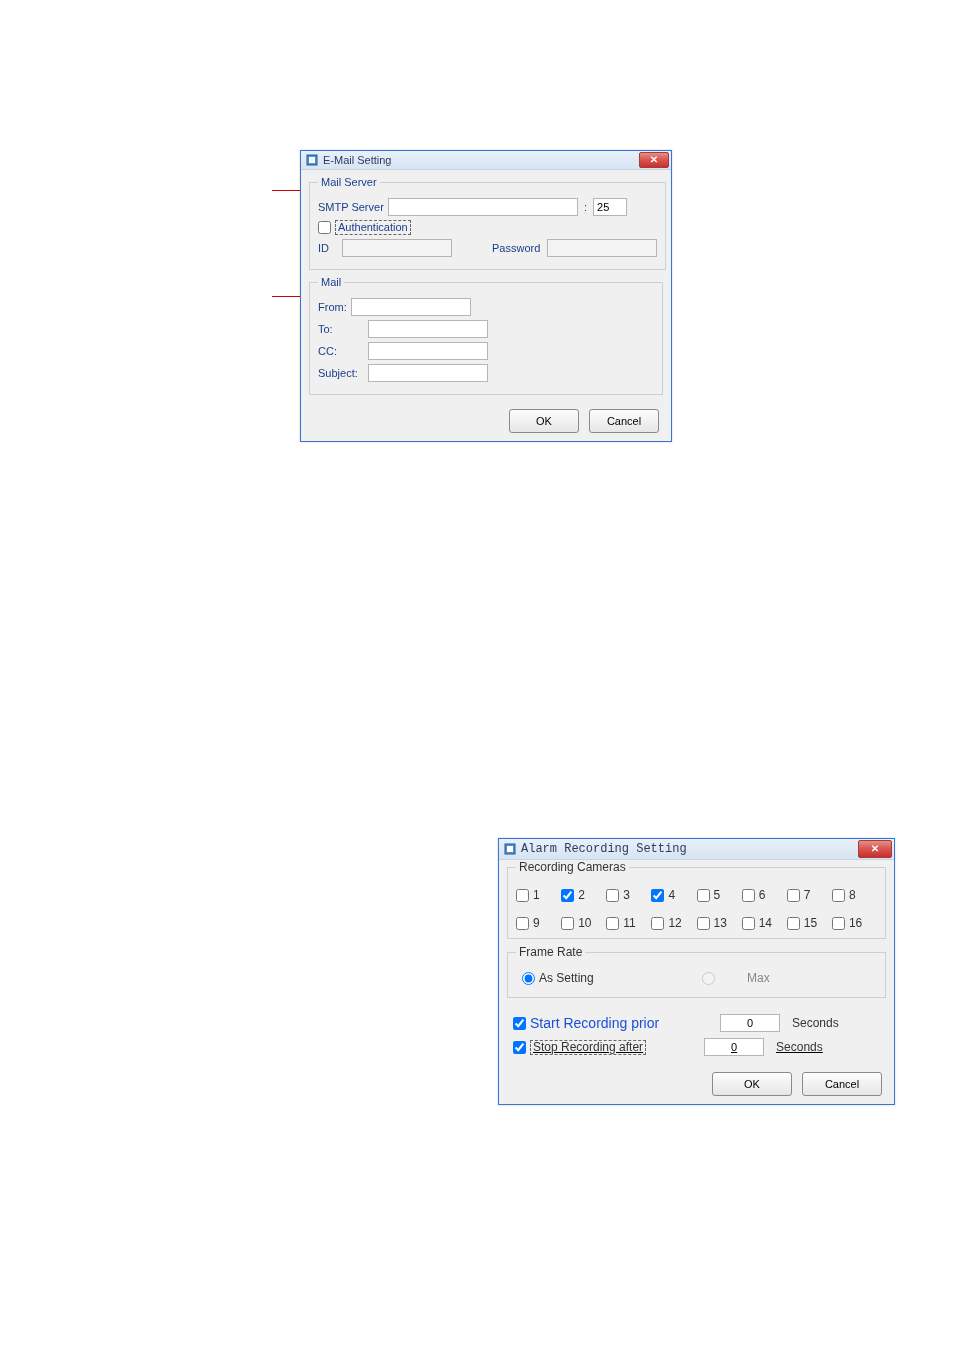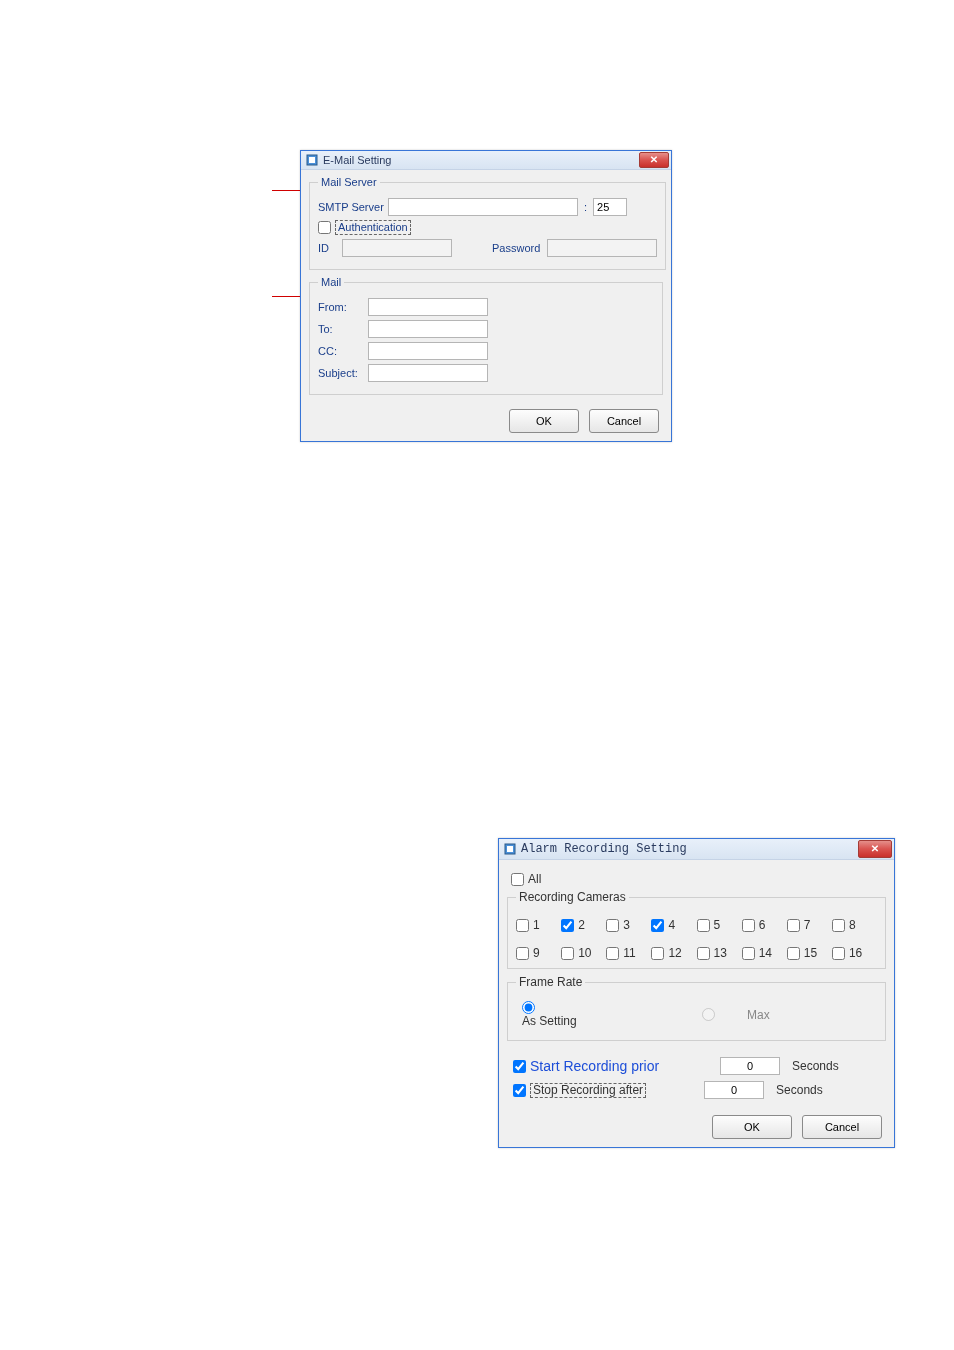--- a/index.html
+++ b/index.html
@@ -214,21 +214,21 @@
       <input type="password" class="textbox disabled" style="width: 110px;" disabled="" value="">
     </div>
   </fieldset>
 
   <fieldset class="groupbox">
     <legend>Mail</legend>
 
     <div style="display:flex;">
       <div style="flex:0 0 185px;">
         <div class="row">
-          <span class="lbl" style="width:50px;">From:</span>
+          <span class="lbl" style="width:33px;">From:</span>
           <input class="textbox" style="width: 120px;" value="">
         </div>
         <div class="row">
           <span class="lbl" style="width:50px;">To:</span>
           <input class="textbox" style="width: 120px;" value="">
         </div>
         <div class="row">
           <span class="lbl" style="width:50px;">CC:</span>
           <input class="textbox" style="width: 120px;" value="">
         </div>
@@ -254,26 +254,20 @@
           <rect x="1" y="1" width="10" height="10" fill="#4a90d9" stroke="#2b5a8a"></rect>
           <rect x="3" y="3" width="6" height="6" fill="#fff"></rect>
         </svg>
     </span>
     <span style="font-size:12px;font-family:Liberation Mono, monospace;">Alarm Recording Setting</span>
     <div class="close-btn" style="height:16px; width:32px;">
       <span>✕</span>
     </div>
   </div>
 
-  <div style="padding:8px 12px 0 12px;">
-    <div class="row">
-      <input type="checkbox" style="">
-      <span style="font-size:12px; color:#333;">All</span>
-    </div>
-  </div>
 
   <fieldset class="groupbox" style="margin-top:0;">
     <legend style="color:#333; font-size:12px;">Recording Cameras</legend>
     <div class="cam-grid" id="cam-grid">
 
     <div class="cam-cell">
           <input type="checkbox" style="">
           <span>1</span>
         </div>
         <div class="cam-cell">
@@ -335,39 +329,39 @@
         <div class="cam-cell">
           <input type="checkbox" style="">
           <span>16</span>
         </div>
       </div>
   </fieldset>
 
   <fieldset class="groupbox">
     <legend style="color:#333; font-size:12px;">Frame Rate</legend>
     <div class="row" style="margin:6px 0 4px 6px;">
-      <label style="display:flex; align-items:flex-start; font-size:12px; color:#333; width:180px;flex-direction:column;">
+      <label style="display:flex; align-items:flex-end; font-size:12px; color:#333; width:180px;">
         <input type="radio" name="fr" checked="" style="">
         <span>As Setting</span>
       </label>
       <label style="display:flex; align-items:center; font-size:12px; color:#888;gap:28px;">
         <input type="radio" name="fr" disabled="" style="">
         <span>Max</span>
       </label>
     </div>
   </fieldset>
 
   <div style="padding:4px 14px;">
     <div class="row" style="margin:6px 0;">
       <input type="checkbox" checked="" style="">
       <span style="font-size:14px; color:#1d4ed8; width:190px;">Start Recording prior</span>
       <input class="textbox num-field" value="0" style="">
       <span class="sec-lbl">Seconds</span>
     </div>
-    <div class="row" style="margin:4px 0;">
+    <div class="row" style="margin:4px 0;text-decoration:underline;">
       <input type="checkbox" checked="" style="">
       <span class="dashed" style="font-size:12px; color:#333;">Stop Recording after</span>
       <span style="width:58px;"></span>
       <input class="textbox num-field" value="0" style="">
       <span class="sec-lbl">Seconds</span>
     </div>
   </div>
 
   <div class="btn-row">
     <button class="btn" style="min-width:80px;">OK</button>

